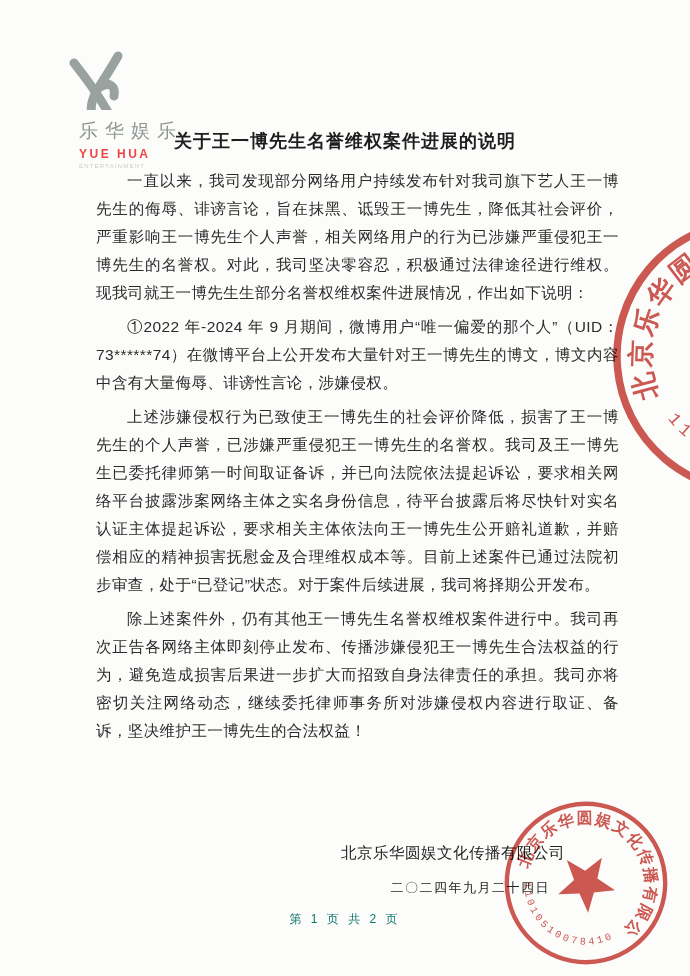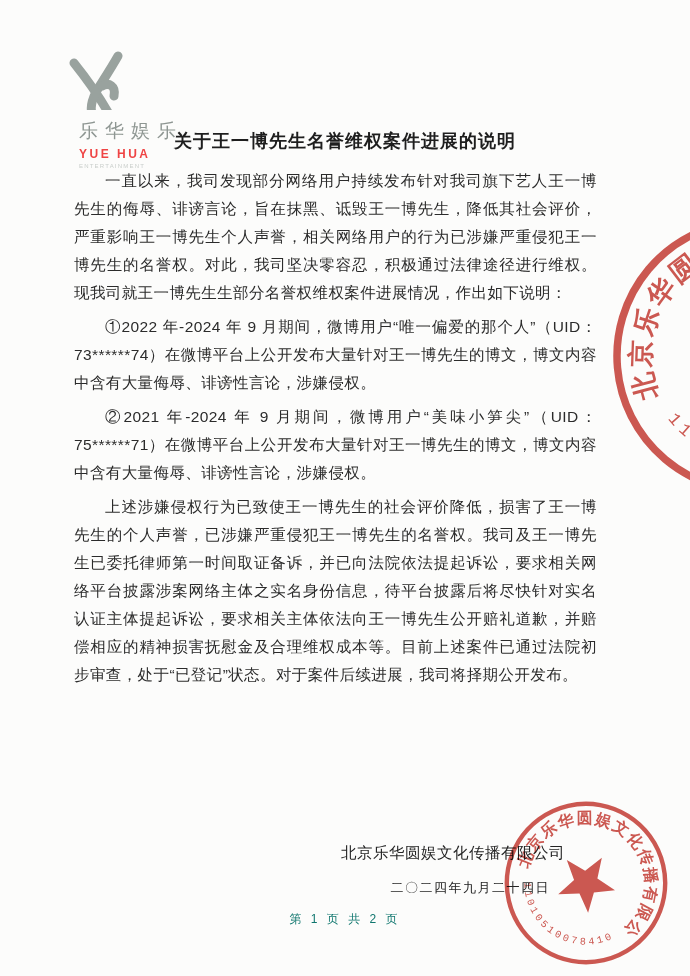--- a/index.html
+++ b/index.html
@@ -20,21 +20,21 @@
   .brand-en{font-size:12px;font-weight:bold;letter-spacing:2.5px;color:#ef4444;margin-top:3px;}
   .brand-sub{font-size:6px;letter-spacing:1.2px;color:#c9cecb;margin-top:2px;filter:blur(.4px);}
   
   .doc-title{
     position:absolute;left:0;top:129px;width:100%;
     text-align:center;font-size:18px;font-weight:bold;color:#1e1e1e;
     letter-spacing:1px;
   }
   
   .doc-body{
-    position:absolute;left:74px;top:167px;width:523px;
+    position:absolute;left:96px;top:167px;width:523px;
     font-size:15.5px;line-height:28px;letter-spacing:.4px;
     text-align:justify;text-justify:inter-character;color:#2b2b2b;
   }
   .doc-body p.para{margin:0 0 6px 0;text-indent:2em;}
   
   .sig-company{position:absolute;top:843px;right:125px;font-size:15.5px;letter-spacing:.5px;color:#242424;}
   .sig-date{position:absolute;top:879px;right:140px;font-size:13px;letter-spacing:1.5px;color:#242424;}
   .page-footer{position:absolute;top:911px;left:0;width:100%;text-align:center;
     font-size:12px;letter-spacing:3px;color:#0f766e;}
   
@@ -65,22 +65,22 @@
       <div class="brand-en">YUE HUA</div>
       <div class="brand-sub">ENTERTAINMENT</div>
     </div>
   </div>
 
   <div class="doc-title">关于王一博先生名誉维权案件进展的说明</div>
 
   <div class="doc-body">
       <p class="para">一直以来，我司发现部分网络用户持续发布针对我司旗下艺人王一博先生的侮辱、诽谤言论，旨在抹黑、诋毁王一博先生，降低其社会评价，严重影响王一博先生个人声誉，相关网络用户的行为已涉嫌严重侵犯王一博先生的名誉权。对此，我司坚决零容忍，积极通过法律途径进行维权。现我司就王一博先生生部分名誉权维权案件进展情况，作出如下说明：</p>
       <p class="para">①2022 年-2024 年 9 月期间，微博用户“唯一偏爱的那个人”（UID：73******74）在微博平台上公开发布大量针对王一博先生的博文，博文内容中含有大量侮辱、诽谤性言论，涉嫌侵权。</p>
-      <p class="para">②2021 年-2024 年 9 月期间，微博用户“美味小笋尖”（UID：75******71）在微博平台上公开发布大量针对王一博先生的博文，博文内容中含有大量侮辱、诽谤性言论，涉嫌侵权。</p>
       <p class="para">上述涉嫌侵权行为已致使王一博先生的社会评价降低，损害了王一博先生的个人声誉，已涉嫌严重侵犯王一博先生的名誉权。我司及王一博先生已委托律师第一时间取证备诉，并已向法院依法提起诉讼，要求相关网络平台披露涉案网络主体之实名身份信息，待平台披露后将尽快针对实名认证主体提起诉讼，要求相关主体依法向王一博先生公开赔礼道歉，并赔偿相应的精神损害抚慰金及合理维权成本等。目前上述案件已通过法院初步审查，处于“已登记”状态。对于案件后续进展，我司将择期公开发布。</p>
+      <p class="para">除上述案件外，仍有其他王一博先生名誉权维权案件进行中。我司再次正告各网络主体即刻停止发布、传播涉嫌侵犯王一博先生合法权益的行为，避免造成损害后果进一步扩大而招致自身法律责任的承担。我司亦将密切关注网络动态，继续委托律师事务所对涉嫌侵权内容进行取证、备诉，坚决维护王一博先生的合法权益！</p>
     </div>
 
   <div class="sig-company">北京乐华圆娱文化传播有限公司</div>
   <div class="sig-date">二〇二四年九月二十四日</div>
 
   <div class="page-footer">第 1 页 共 2 页</div>
 
   <svg class="seal seal-top" viewBox="0 0 200 200" aria-hidden="true">
     <defs>
       <path id="arcTop1" d="M 36.1,123.3 A 68,68 0 1 1 163.9,123.3"></path>

